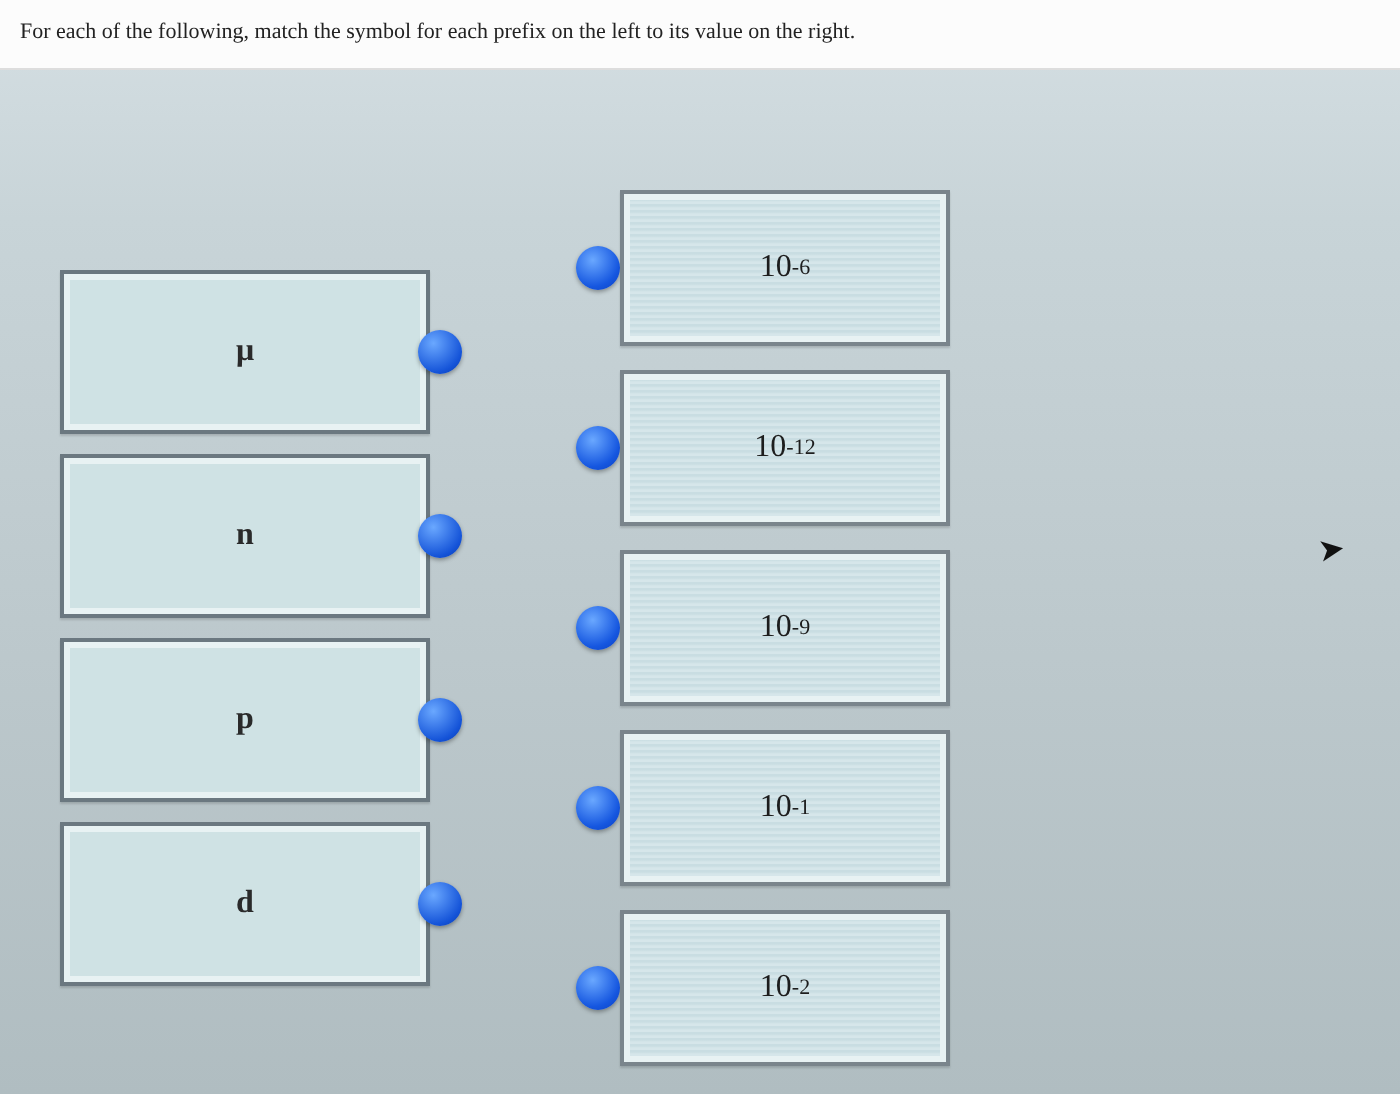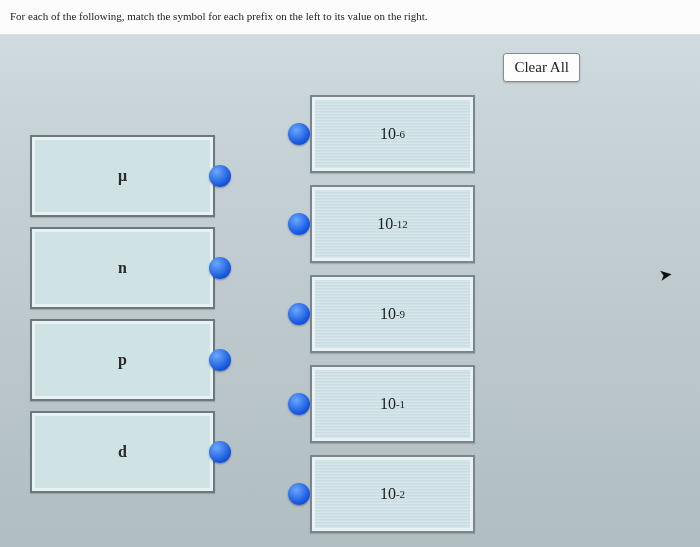--- a/index.html
+++ b/index.html
@@ -125,21 +125,20 @@
     transform: rotate(-8deg);
   }
 </style>
 </head>
 <body>
 
 <div class="header">For each of the following, match the symbol for each prefix on the left to its value on the right.</div>
 
 <div class="stage">
 
-  <button class="clear-btn">Clear All</button>
 
   <div class="left-col">
     <div class="left-item">
       <span>μ</span>
       <span class="peg"></span>
     </div>
     <div class="left-item">
       <span>n</span>
       <span class="peg"></span>
     </div>

